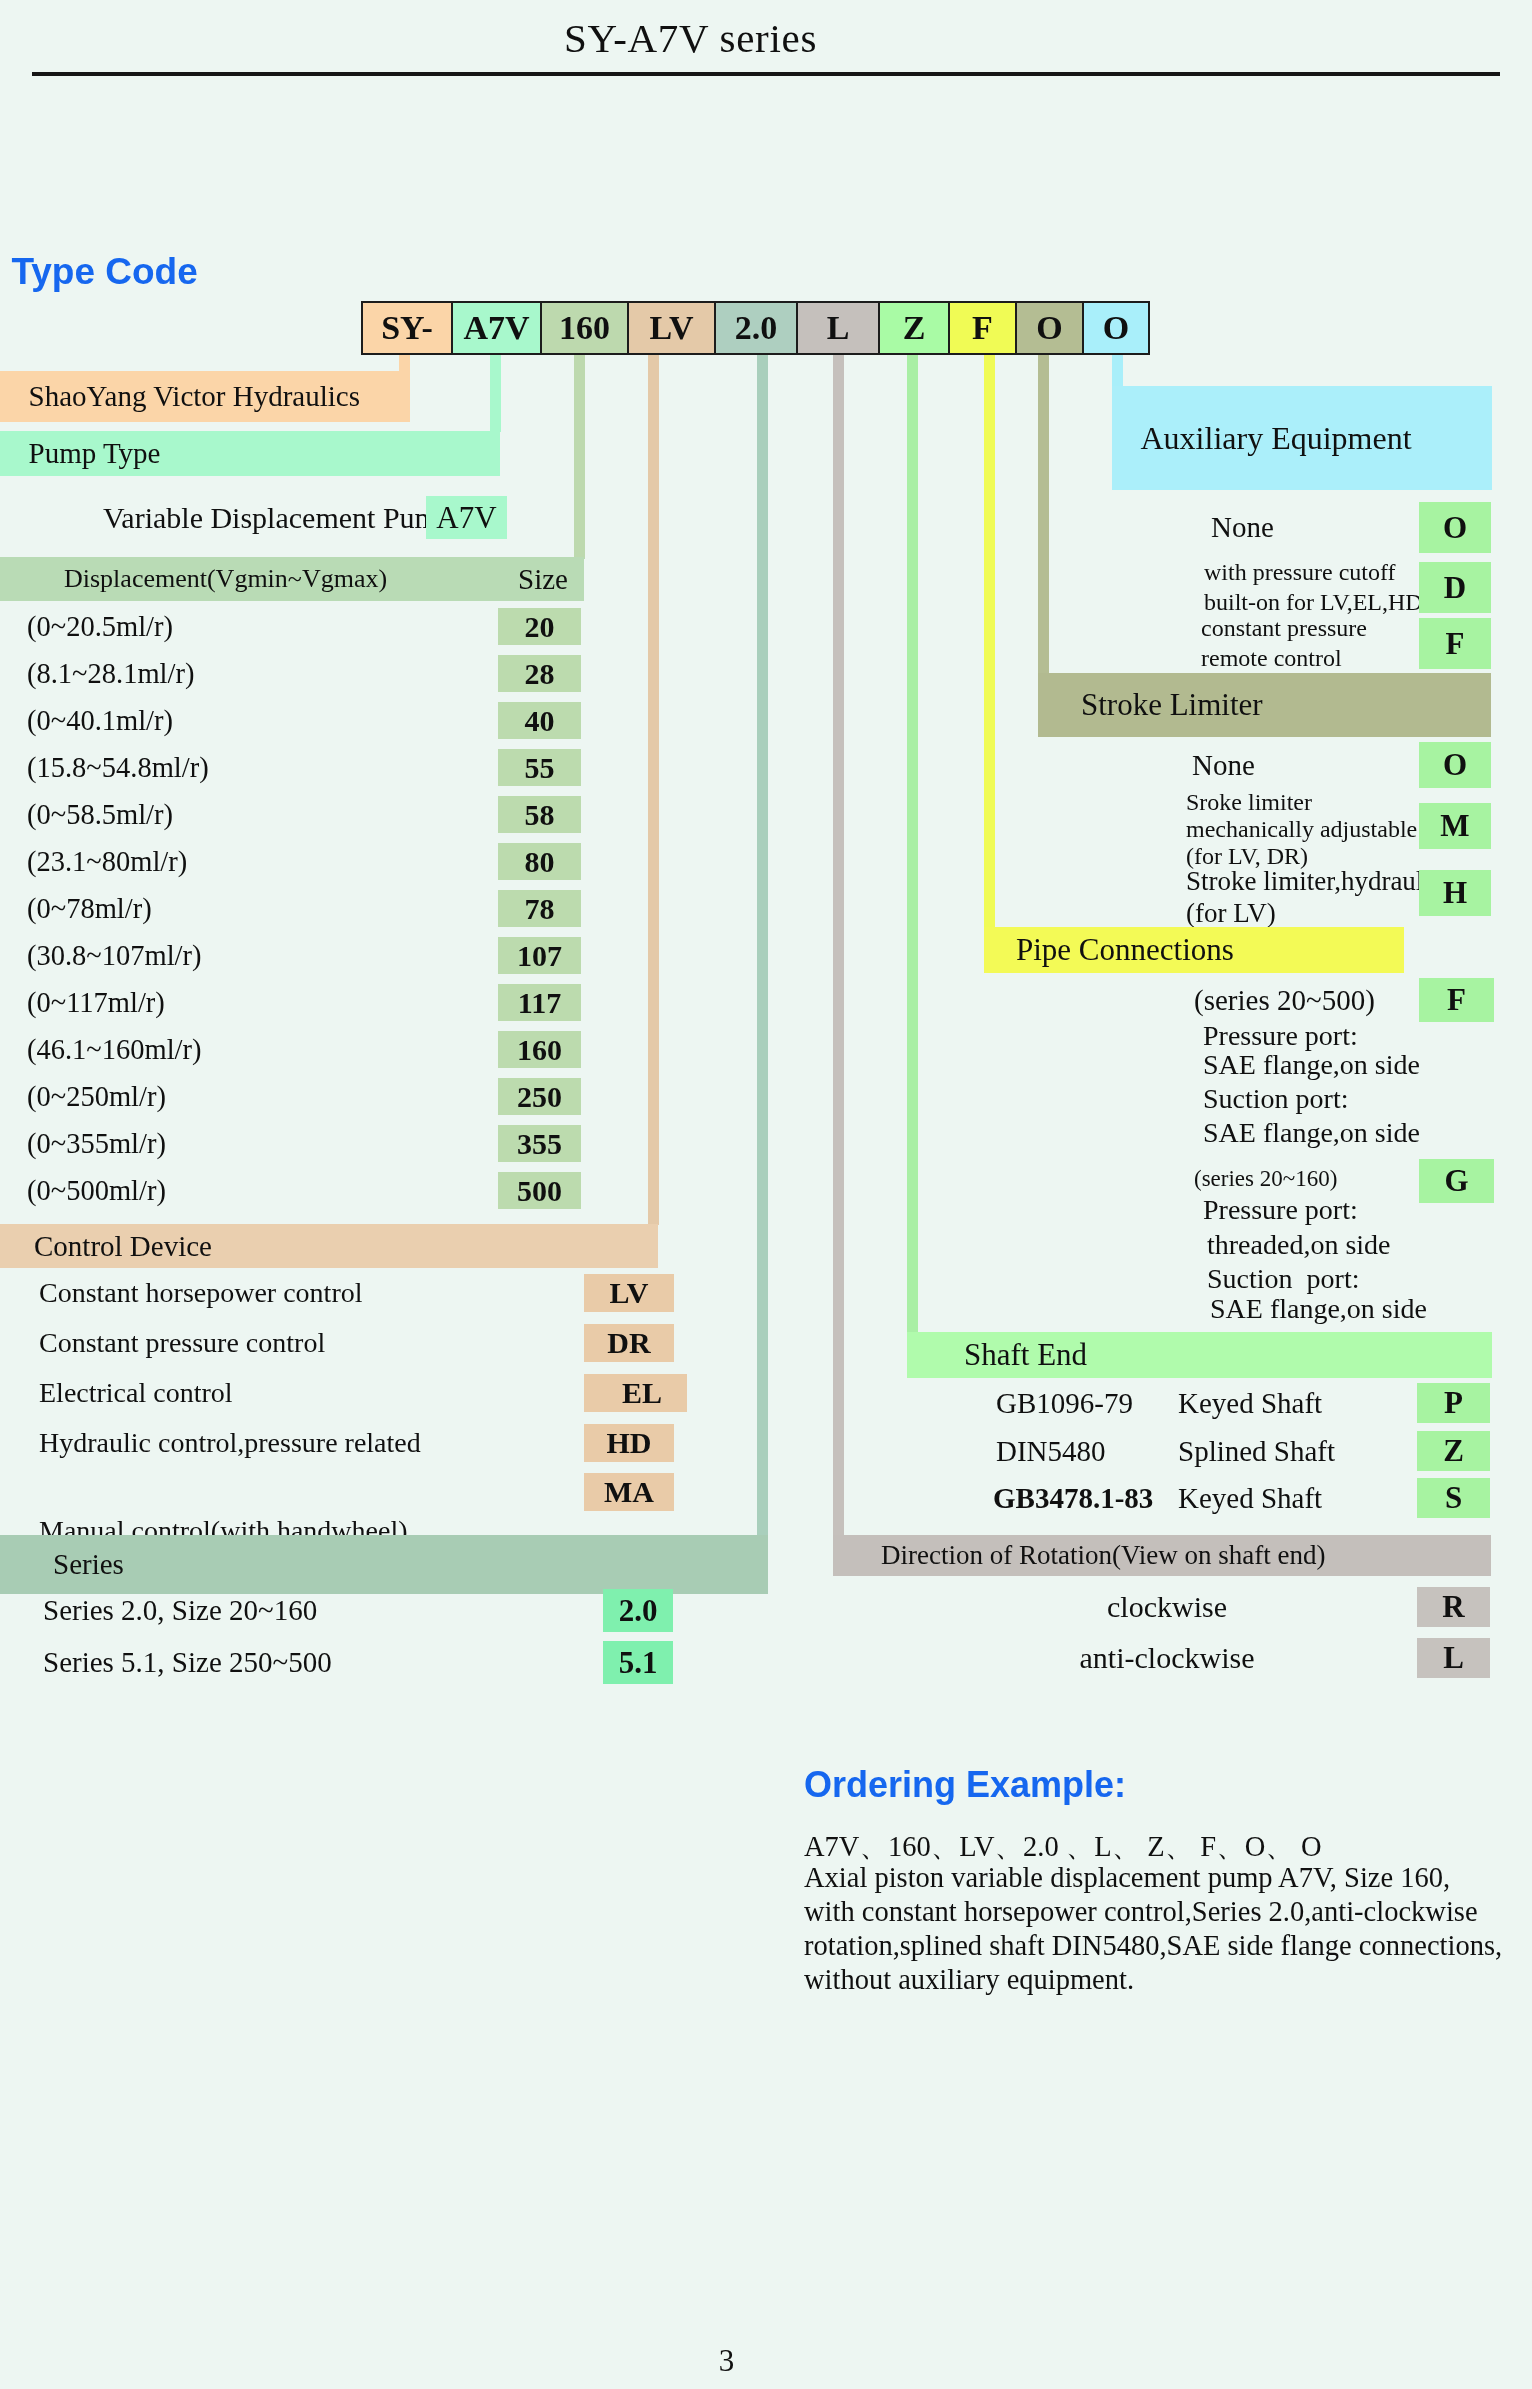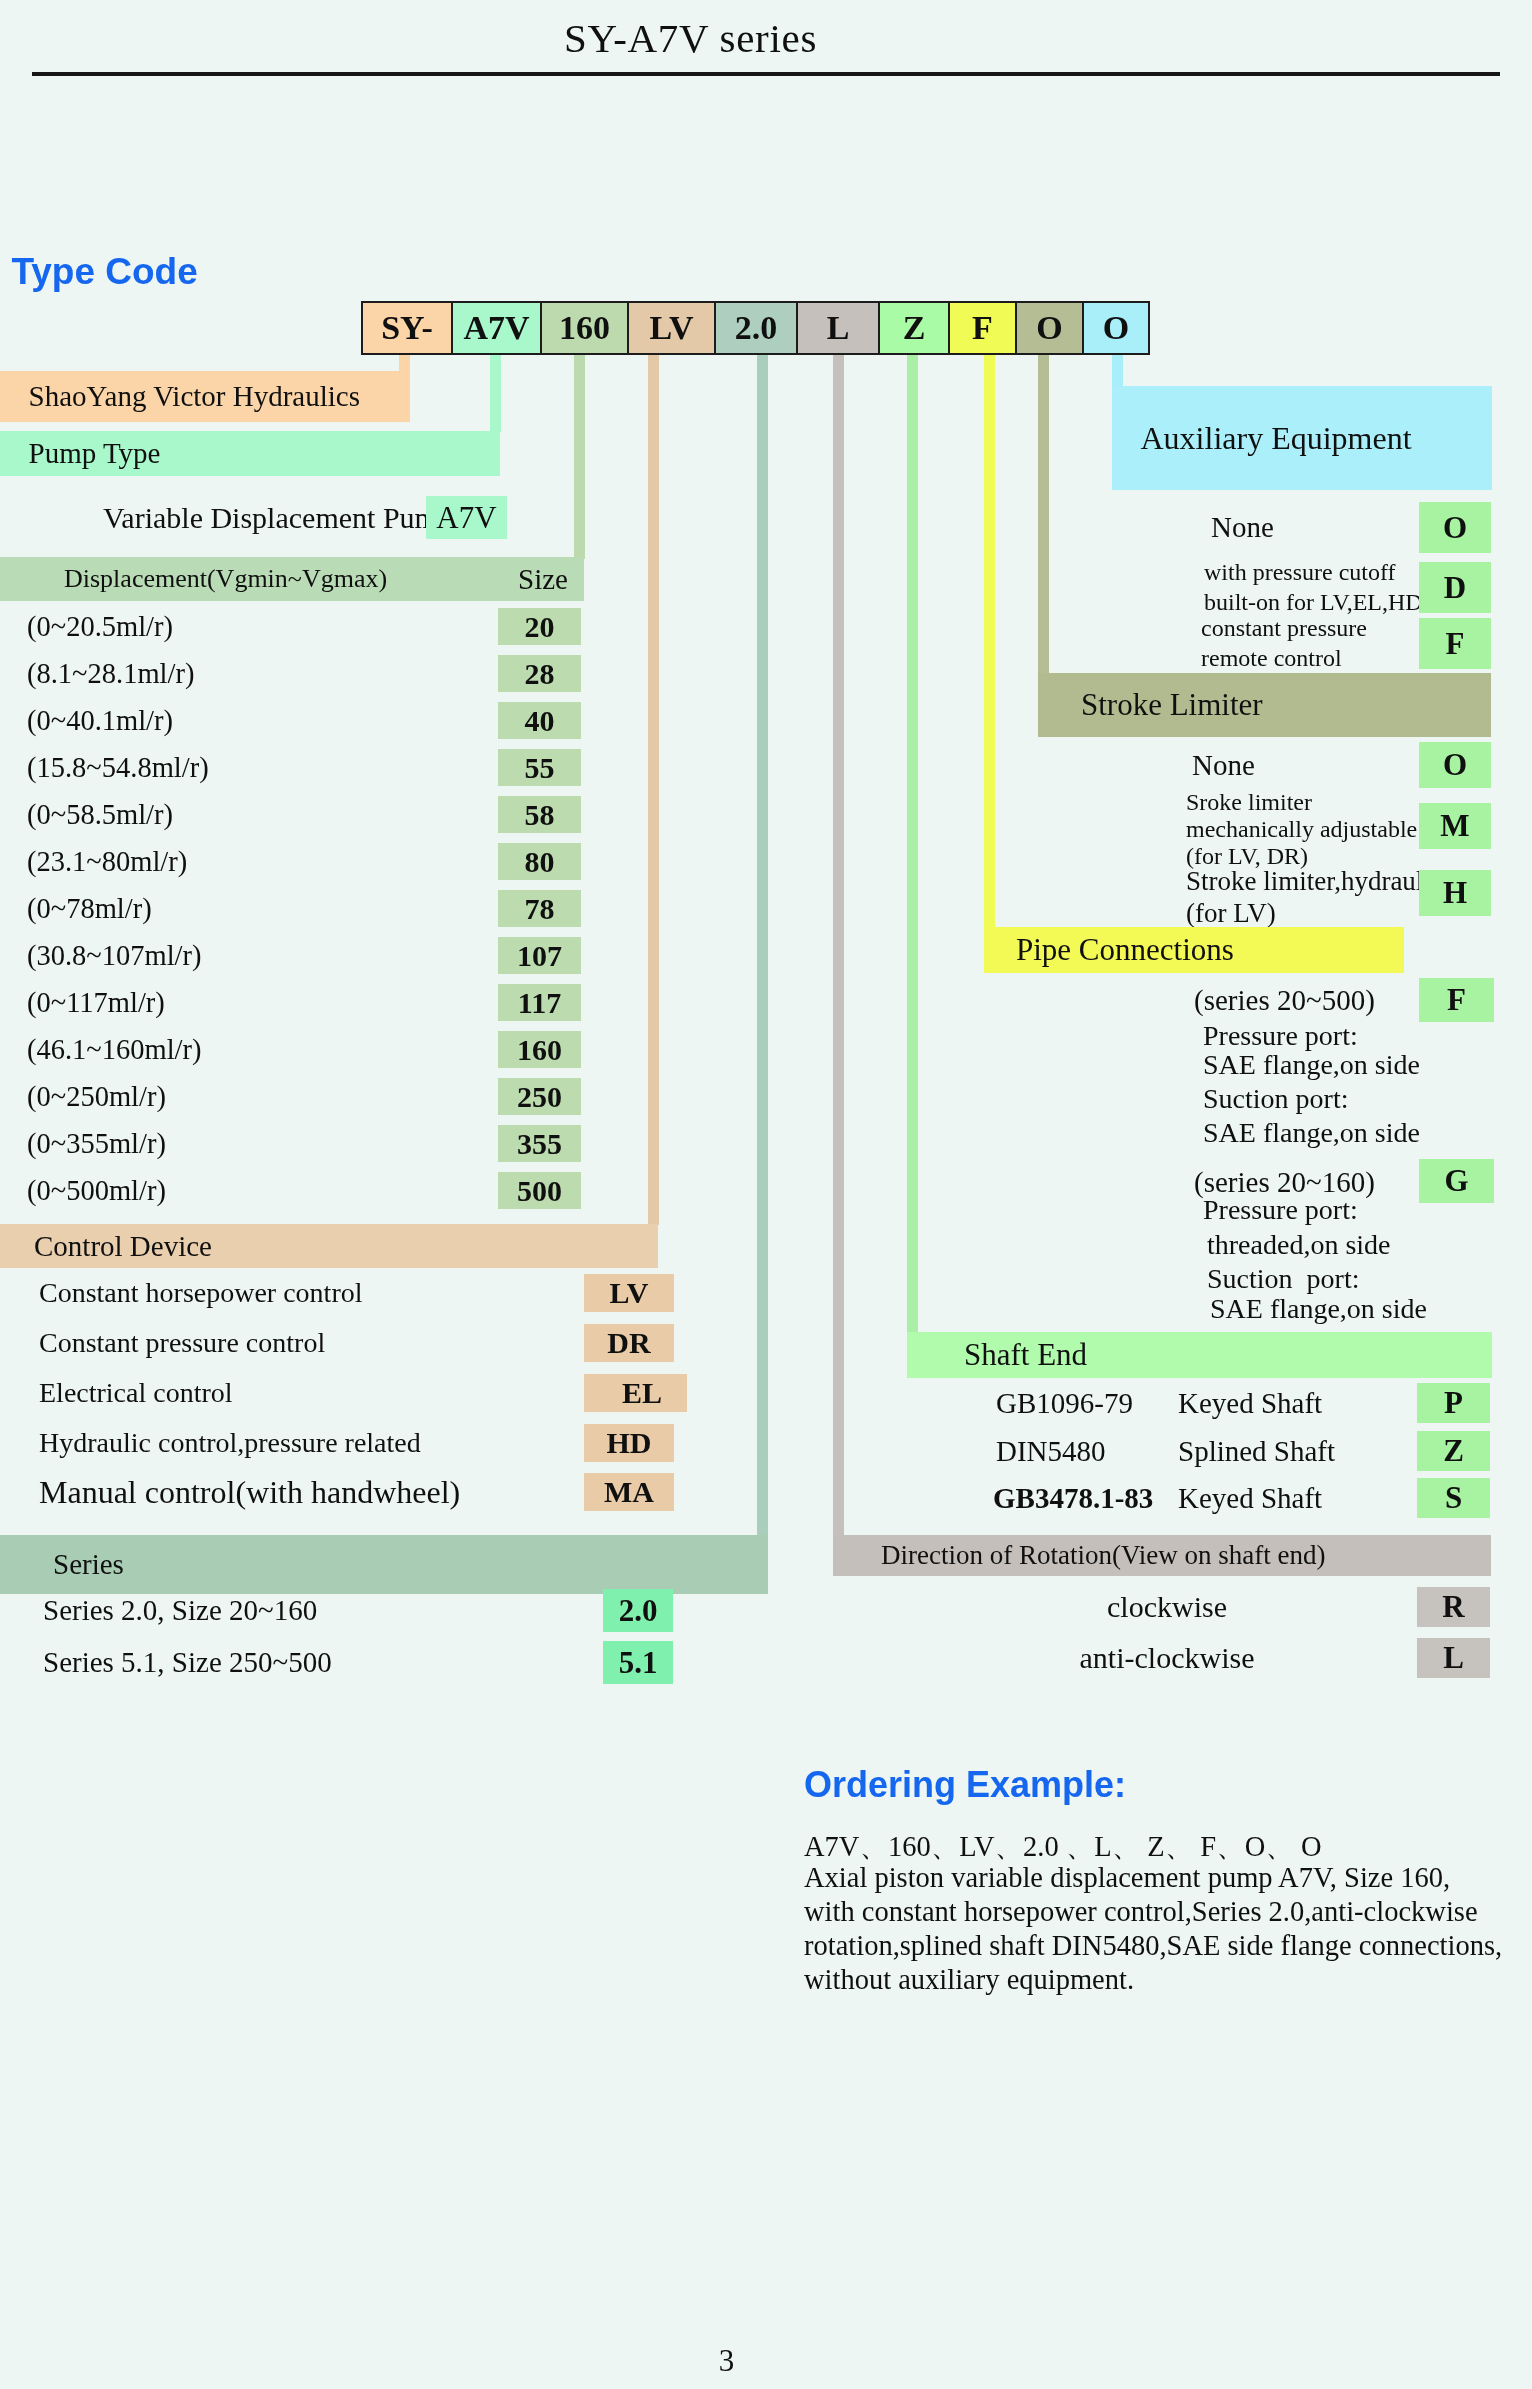--- a/index.html
+++ b/index.html
@@ -115,21 +115,21 @@
     <span>Control Device</span>
   </div>
   <div class="rowlabel" style="left:39px;top:1274px;height:38px;font-size:28px;">Constant horsepower control</div>
   <div class="ctrlbox" style="top:1274px;">LV</div>
   <div class="rowlabel" style="left:39px;top:1324px;height:38px;font-size:28px;">Constant pressure control</div>
   <div class="ctrlbox" style="top:1324px;">DR</div>
   <div class="rowlabel" style="left:39px;top:1374px;height:38px;font-size:28px;">Electrical control</div>
   <div class="ctrlbox" style="top:1374px;padding-left:13px;">EL</div>
   <div class="rowlabel" style="left:39px;top:1424px;height:38px;font-size:28px;">Hydraulic control,pressure related</div>
   <div class="ctrlbox" style="top:1424px;">HD</div>
-  <div class="rowlabel" style="left:39px;top:1473px;height:38px;font-size:32px;">Manual control(with handwheel)</div>
+  <div class="rowlabel" style="left:39px;top:1512px;height:38px;font-size:28px;">Manual control(with handwheel)</div>
   <div class="ctrlbox" style="top:1473px;">MA</div>
 
   <div class="band" style="left:0;top:1535px;width:768px;height:59px;background:#A8CCB4;padding-left:53px;box-sizing:border-box;">
     <span>Series</span>
   </div>
   <div class="rowlabel" style="left:43px;top:1589px;height:43px;font-size:29px;">Series 2.0, Size 20~160</div>
   <div class="serbox" style="top:1589px;">2.0</div>
   <div class="rowlabel" style="left:43px;top:1641px;height:43px;font-size:29px;">Series 5.1, Size 250~500</div>
   <div class="serbox" style="top:1641px;">5.1</div>
 
@@ -160,21 +160,21 @@
 
   <div class="band" style="left:984px;top:927px;width:420px;height:46px;background:#F3FA56;padding-left:32px;box-sizing:border-box;font-size:31px;">
     <span>Pipe Connections</span>
   </div>
   <div class="tline" style="left:1194px;top:984px;font-size:29px;">(series 20~500)</div>
   <div class="rbox" style="left:1419px;width:75px;top:978px;height:44px;">F</div>
   <div class="tline" style="left:1203px;top:1020px;">Pressure port:</div>
   <div class="tline" style="left:1203px;top:1049px;">SAE flange,on side</div>
   <div class="tline" style="left:1203px;top:1083px;">Suction port:</div>
   <div class="tline" style="left:1203px;top:1117px;">SAE flange,on side</div>
-  <div class="tline" style="left:1194px;top:1166px;font-size:29px;">(series 20~160)</div>
+  <div class="tline" style="left:1194px;top:1166px;font-size:23px;">(series 20~160)</div>
   <div class="rbox" style="left:1419px;width:75px;top:1159px;height:44px;">G</div>
   <div class="tline" style="left:1203px;top:1194px;">Pressure port:</div>
   <div class="tline" style="left:1207px;top:1229px;">threaded,on side</div>
   <div class="tline" style="left:1207px;top:1263px;">Suction  port:</div>
   <div class="tline" style="left:1210px;top:1293px;">SAE flange,on side</div>
 
   <div class="band" style="left:907px;top:1332px;width:585px;height:46px;background:#B0FBAC;padding-left:57px;box-sizing:border-box;font-size:31px;">
     <span>Shaft End</span>
   </div>
   <div class="abs flexc" style="left:996px;top:1383px;height:40px;font-size:29px;">GB1096-79</div>

